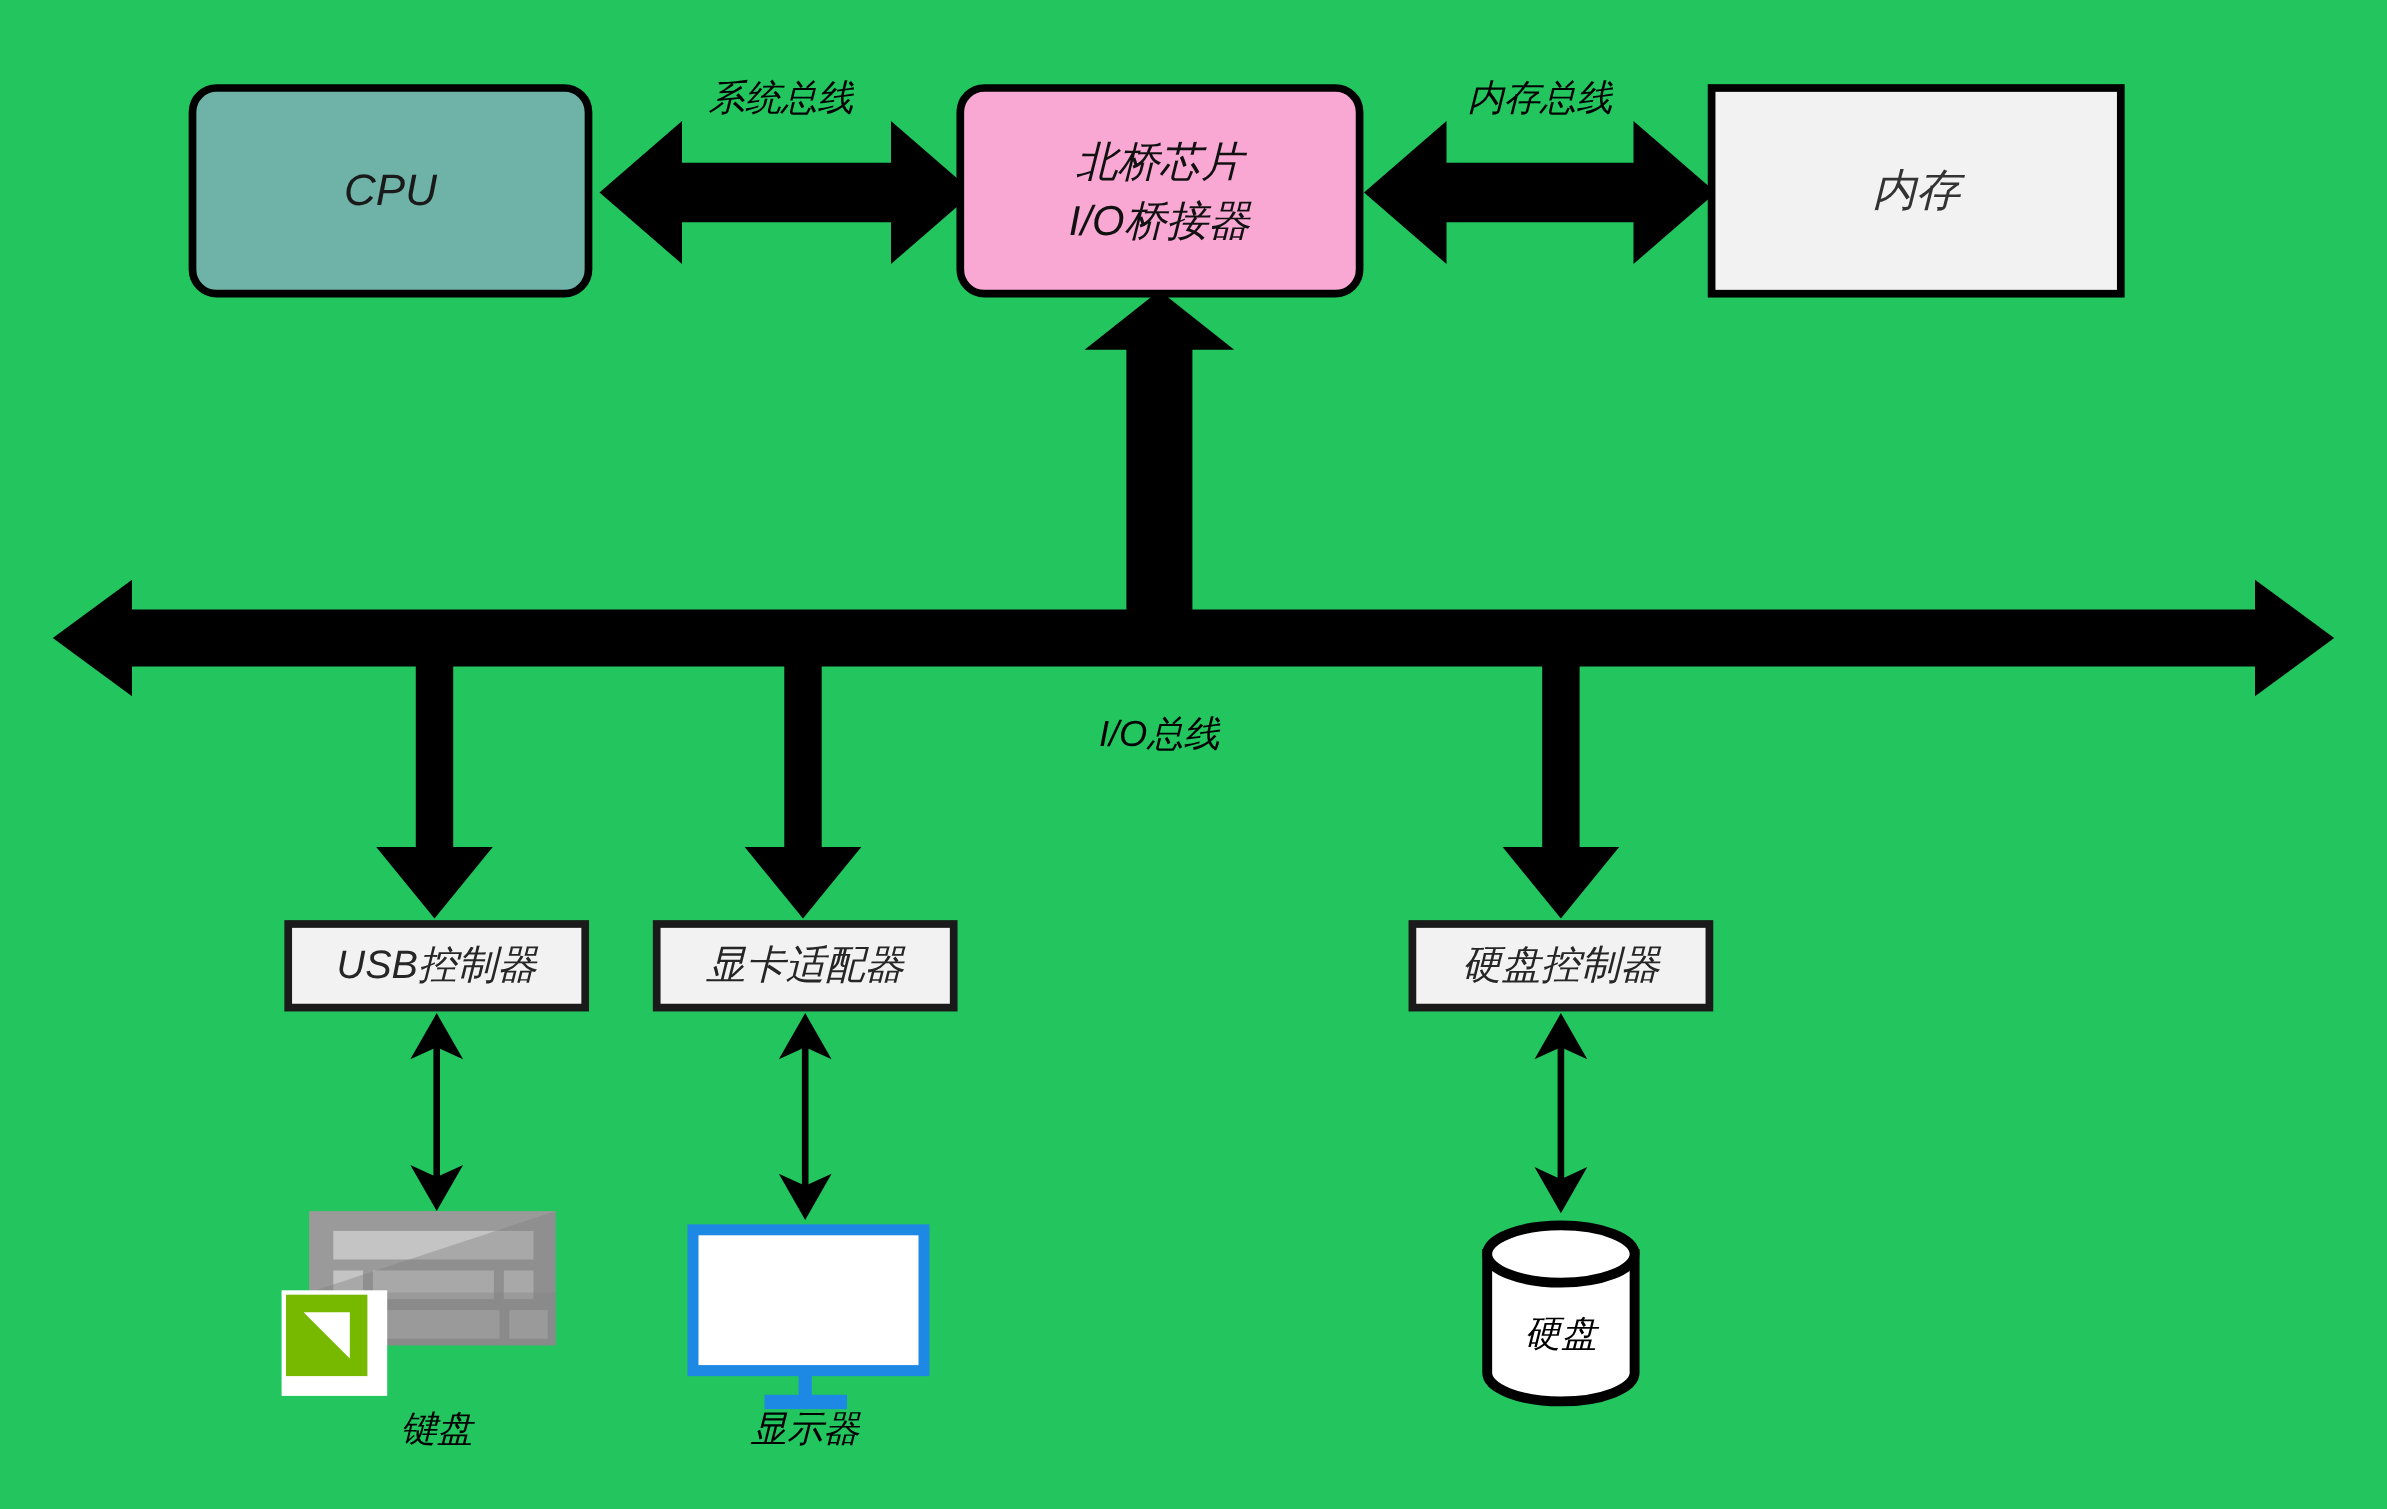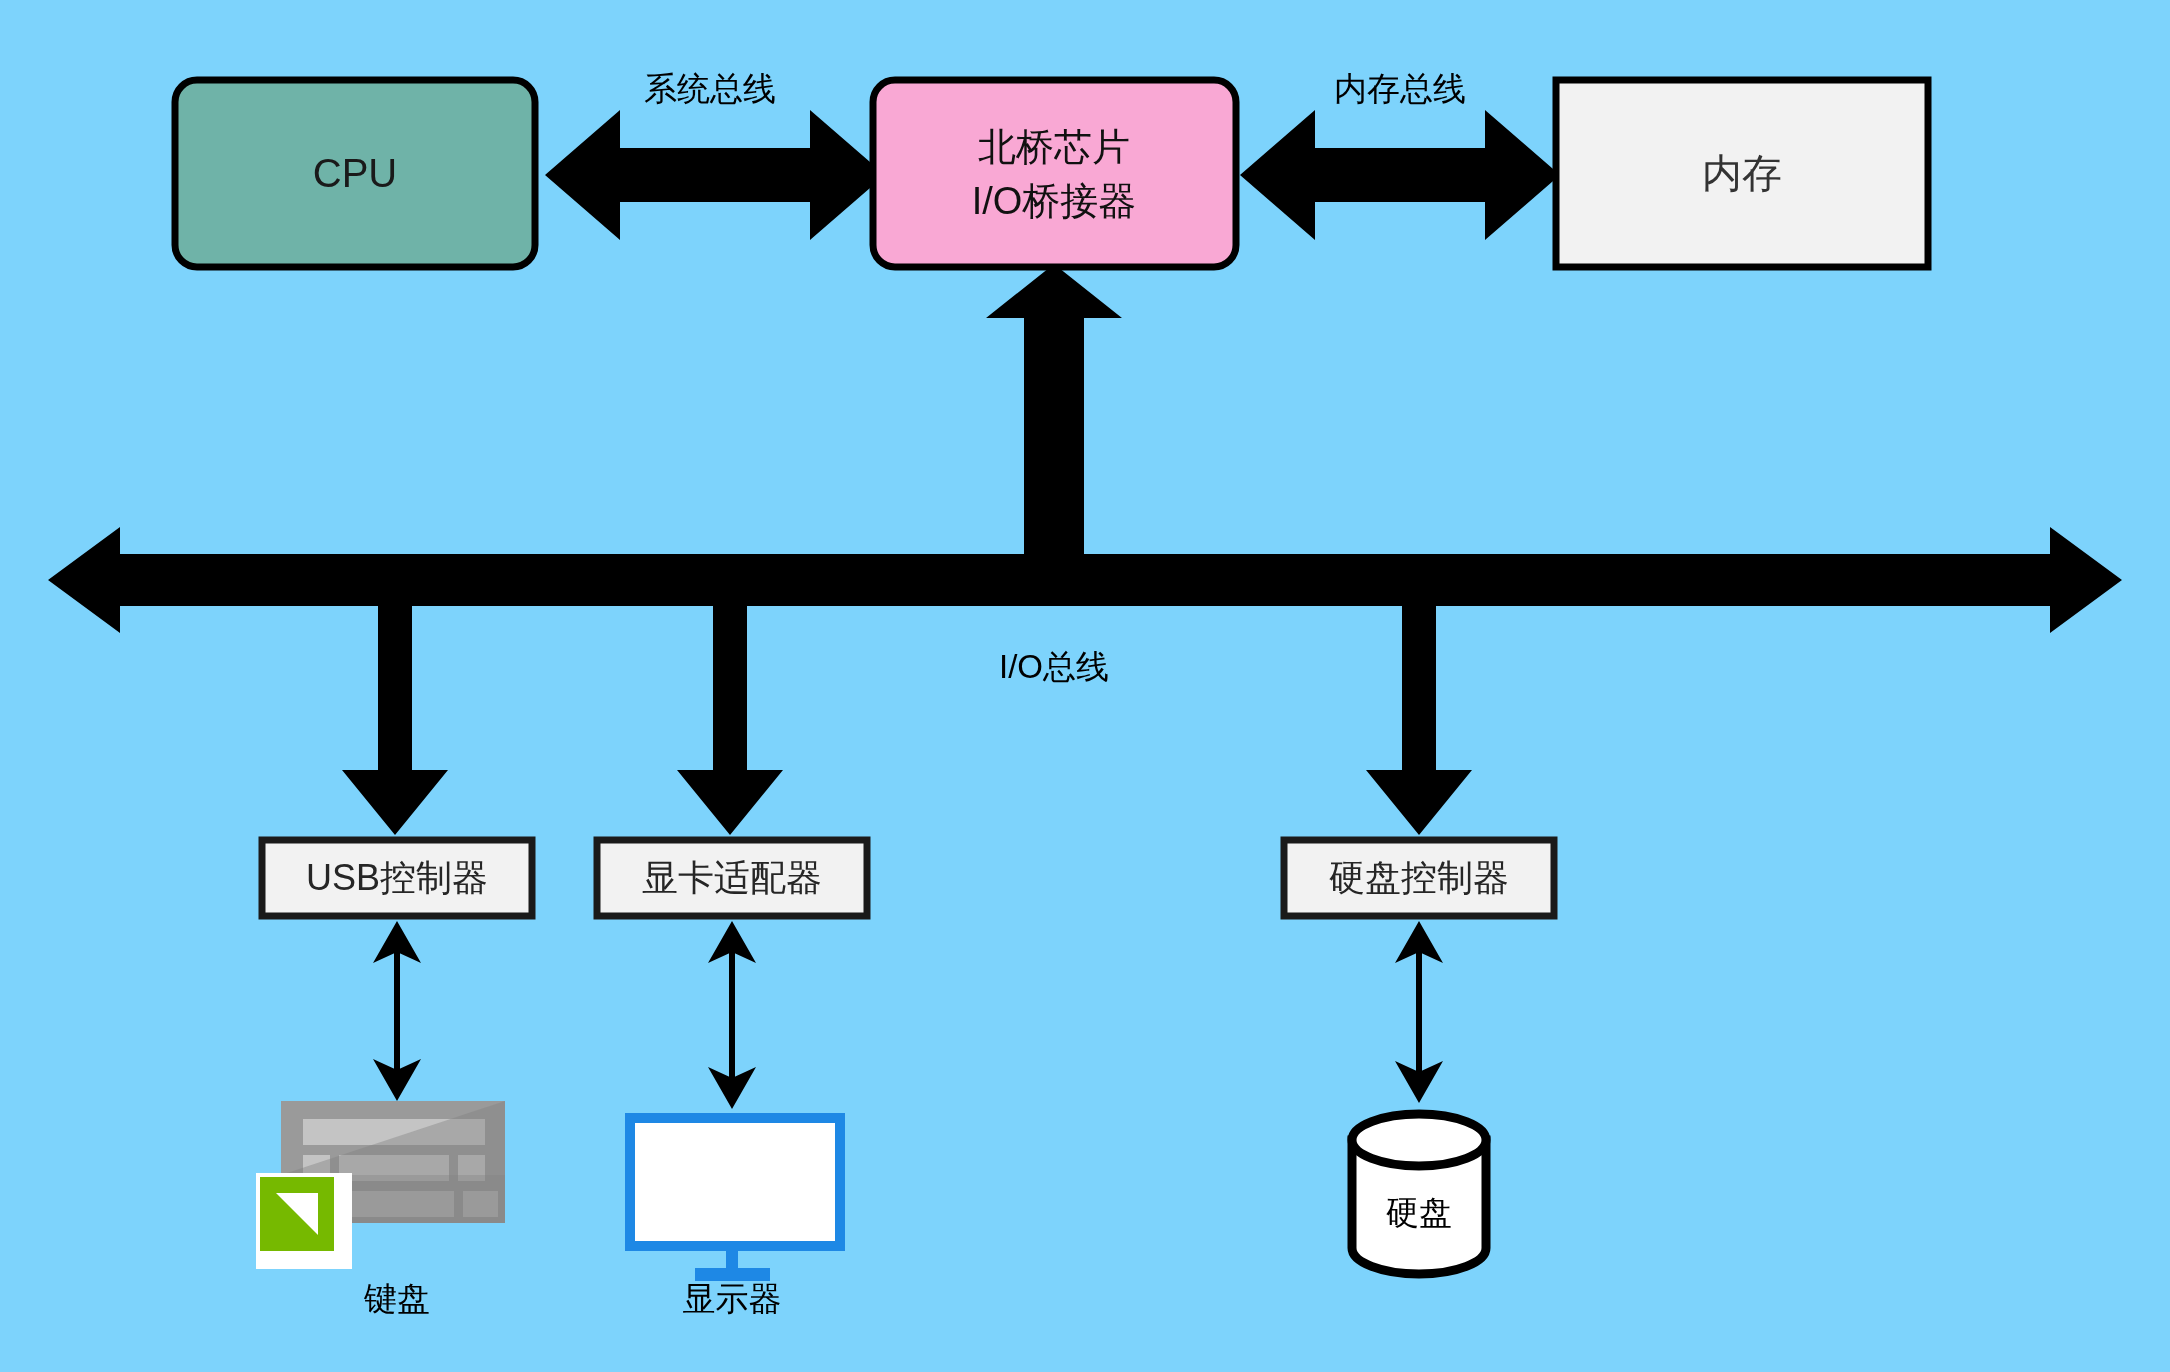--- a/index.html
+++ b/index.html
@@ -7,22 +7,23 @@
     padding: 0;
     background: #ffffff;
   }
   body {
     font-family: "Liberation Sans", "DejaVu Sans", sans-serif;
   }
   #stage {
     position: relative;
     width: 2170px;
     height: 1372px;
-    background: #7dd3fc;
+    background: #22c55e;
     overflow: hidden;
+    font-style: italic;
   }
   svg#diagram {
     position: absolute;
     top: 0;
     left: 0;
     width: 2170px;
     height: 1372px;
     display: block;
   }
   .node-text {

